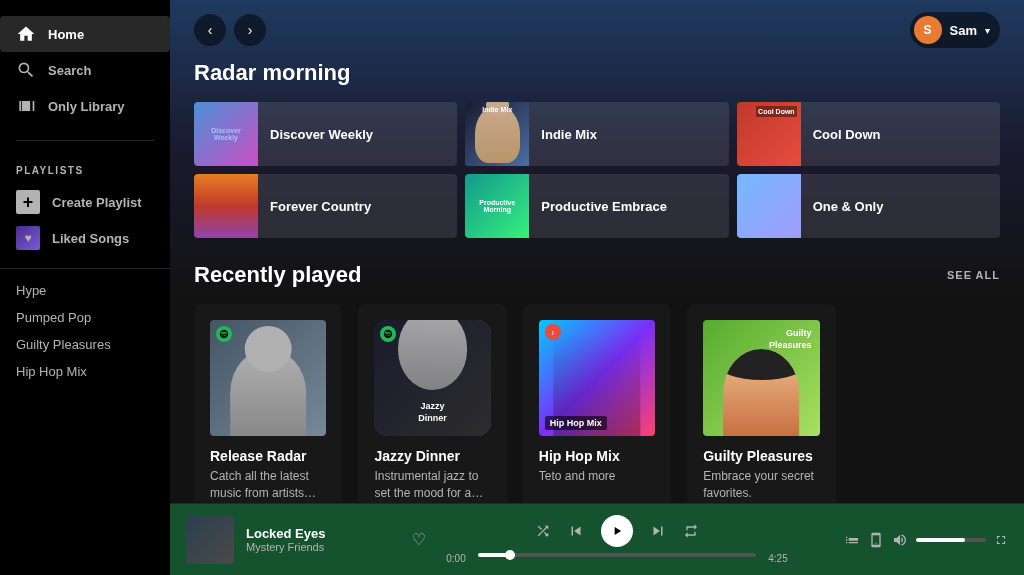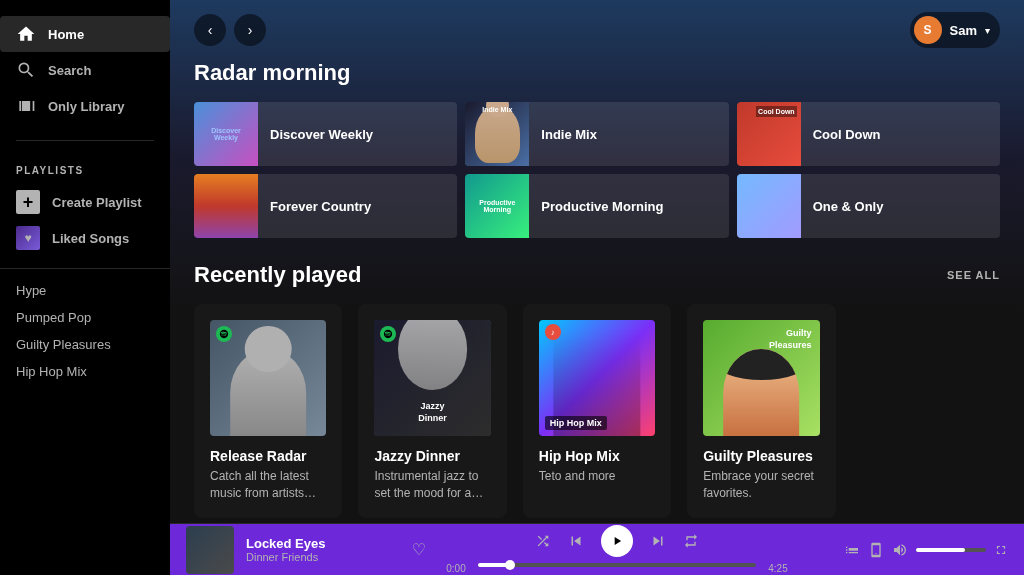--- a/index.html
+++ b/index.html
@@ -407,22 +407,22 @@
       height: 16px;
       background: #1db954;
       border-radius: 50%;
       display: flex;
       align-items: center;
       justify-content: center;
     }
 
     
     .bottom-player {
-      height: 52px;
-      background: #6d28d9;
+      height: 72px;
+      background: #14532d;
       border-top: 1px solid #282828;
       display: flex;
       align-items: center;
       padding: 0 16px;
       gap: 16px;
       flex-shrink: 0;
     }
 
     .player-track-info {
       display: flex;
@@ -707,21 +707,21 @@
         </div>
 
         <div class="quick-play-card">
           <div class="card-thumb">
             <div class="thumb-productive">
               <div style="width:100%; height:100%; background:linear-gradient(135deg,#11998e,#38ef7d); display:flex; align-items:center; justify-content:center;">
                 <div style="font-size:7px; font-weight:700; color:#fff; text-align:center;">Productive<br>Morning</div>
               </div>
             </div>
           </div>
-          <span class="card-title">Productive Morning</span>
+          <span class="card-title">Productive Embrace</span>
         </div>
 
         <div class="quick-play-card">
           <div class="card-thumb">
             <div class="thumb-one">
               <div style="width:100%; height:100%; background:linear-gradient(135deg,#74b9ff,#a29bfe);"></div>
             </div>
           </div>
           <span class="card-title">One &amp; Only</span>
         </div>
@@ -746,21 +746,21 @@
               </div>
             </div>
           </div>
           <div class="recently-card-title">Release Radar</div>
           <div class="recently-card-desc">Catch all the latest music from artists you follow...</div>
         </div>
 
 
         <div class="recently-card">
           <div class="recently-thumb" style="position:relative;">
-            <div class="thumb-jazzy" style="position:relative;overflow:hidden;">
+            <div class="thumb-jazzy" style="position:relative;overflow:hidden;border-radius:14px;">
               <div style="position:absolute;top:0;left:0;right:0;bottom:0;background:linear-gradient(135deg,#1a1a2e,#2d2d2d);"></div>
               <div style="position:absolute;top:-10%;left:50%;transform:translateX(-50%);width:60%;height:70%;background:linear-gradient(180deg,#ccc,#999);border-radius:50%;opacity:0.8;"></div>
               <div style="position:absolute;bottom:10%;left:50%;transform:translateX(-50%);font-size:9px;font-weight:700;color:#fff;text-align:center;line-height:1.3;z-index:1;">Jazzy<br>Dinner</div>
               <div class="spotify-logo-small" style="z-index:2;">
                 <svg viewBox="0 0 24 24" width="10" height="10" fill="#000">
                     <path d="M12 2C6.48 2 2 6.48 2 12s4.48 10 10 10 10-4.48 10-10S17.52 2 12 2zm4.65 14.4c-.2.32-.61.42-.93.22-2.54-1.55-5.74-1.9-9.5-1.04-.36.08-.72-.14-.8-.5s.14-.72.5-.8c4.12-.94 7.65-.53 10.5 1.19.32.2.42.61.23.93zm1.24-2.77c-.24.39-.76.51-1.15.27-2.91-1.79-7.34-2.31-10.78-1.26-.44.13-.91-.12-1.04-.56s.12-.91.56-1.04c3.93-1.19 8.81-.61 12.14 1.44.39.24.51.76.27 1.15zm.11-2.88c-3.49-2.07-9.25-2.26-12.58-1.25-.54.16-1.1-.14-1.26-.68s.14-1.1.68-1.26c3.83-1.16 10.2-.94 14.22 1.45.48.29.64.91.35 1.39s-.91.64-1.41.35z"></path>
                   </svg>
               </div>
             </div>
           </div>
@@ -794,21 +794,21 @@
           <div class="recently-card-desc">Embrace your secret favorites.</div>
         </div>
       </div>
     </div>
 
     <div class="bottom-player">
       <div class="player-track-info">
         <div class="player-thumb"></div>
         <div class="player-track-text">
           <div class="player-track-name">Locked Eyes</div>
-          <div class="player-artist-name">Dinner Friends</div>
+          <div class="player-artist-name">Mystery Friends</div>
         </div>
         <div class="player-heart">♡</div>
       </div>
 
       <div class="player-controls">
         <div class="player-buttons">
           <button class="ctrl-btn">
             <svg width="16" height="16" viewBox="0 0 24 24" fill="#b3b3b3">
                 <path d="M10.59 9.17L5.41 4 4 5.41l5.17 5.17 1.42-1.41zM14.5 4l2.04 2.04L4 18.59 5.41 20 17.96 7.46 20 9.5V4h-5.5zm.33 9.41l-1.41 1.41 3.13 3.13L14.5 20H20v-5.5l-2.04 2.04-3.13-3.13z"></path>
               </svg>

